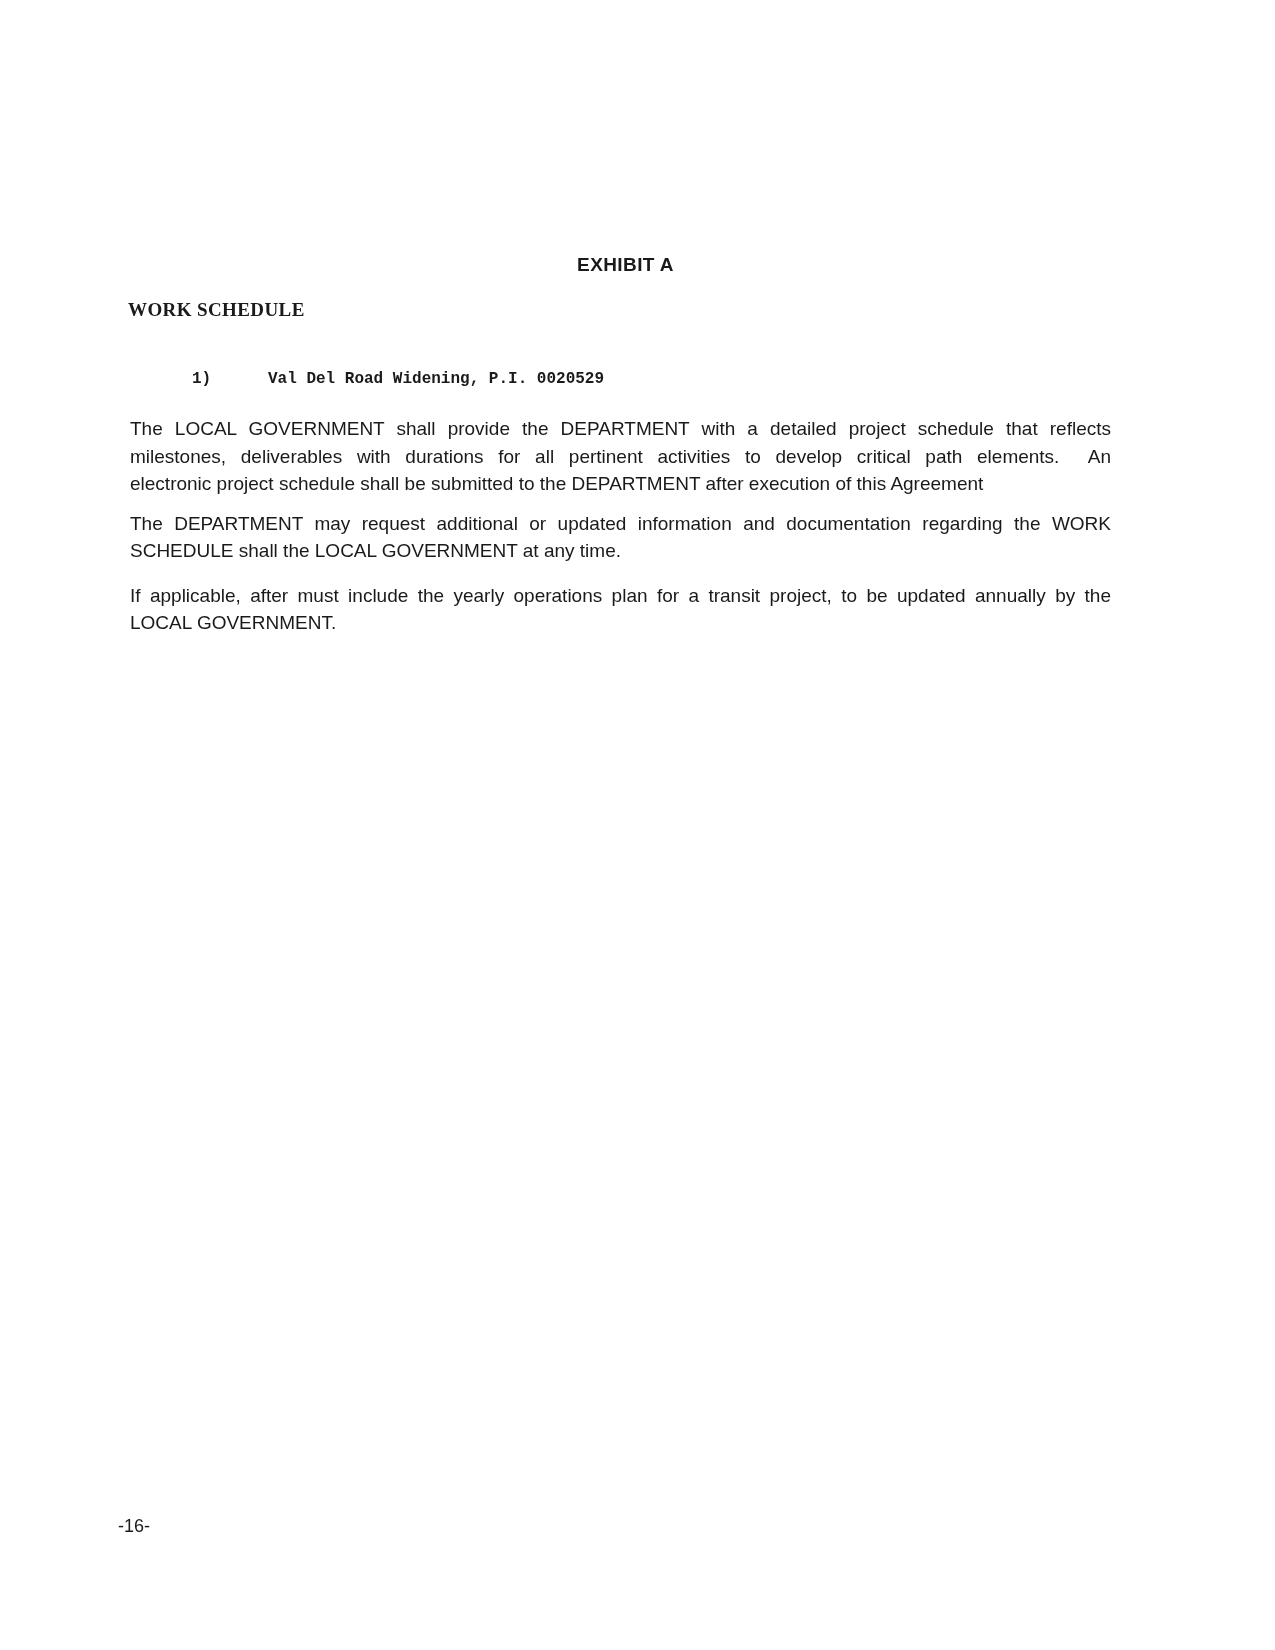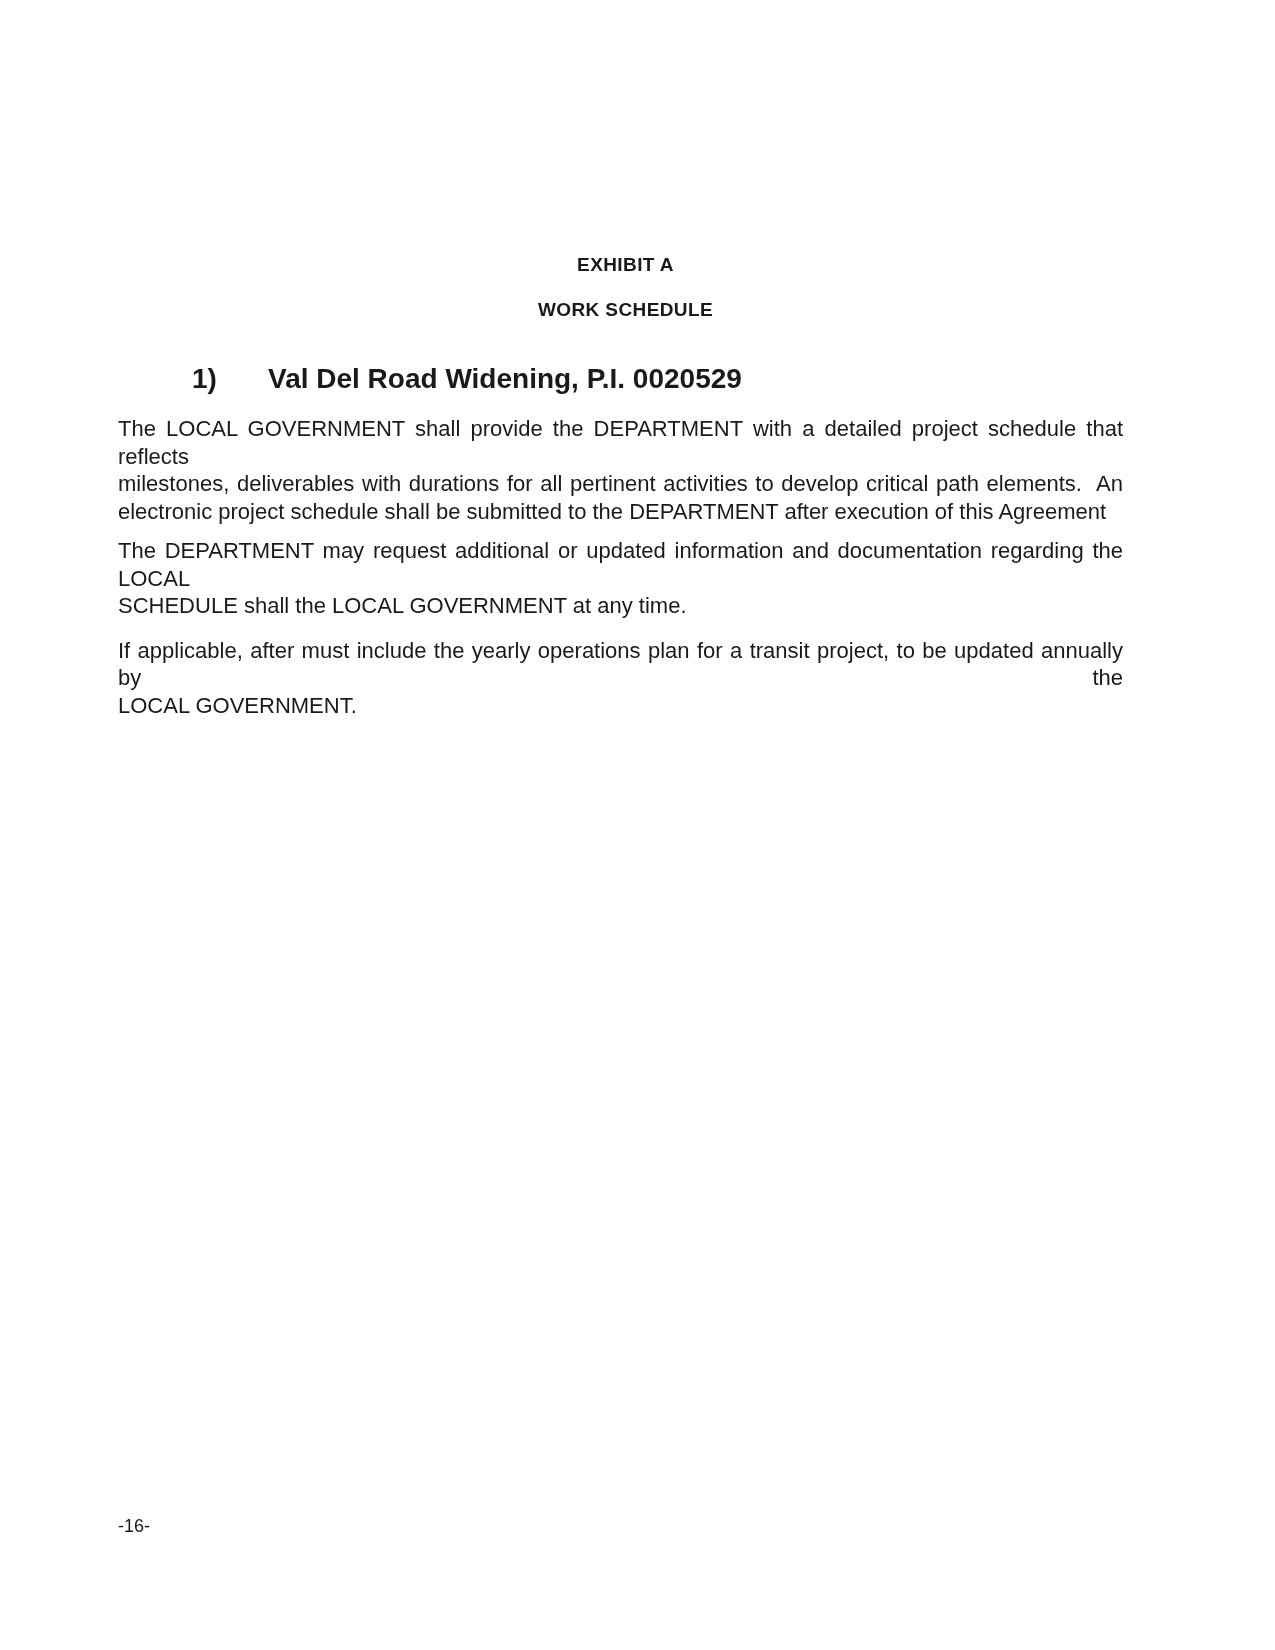--- a/index.html
+++ b/index.html
@@ -25,42 +25,43 @@
   }
   .doc-title {
     text-align: center;
     font-size: 19px;
     font-weight: bold;
     line-height: 28px;
     letter-spacing: 0.4px;
     margin: 0 0 17px 10px;
   }
   .doc-subtitle {
-    text-align: center;
     font-size: 19px;
     font-weight: bold;
     line-height: 28px;
     letter-spacing: 0.4px;
     margin: 0 0 41px 10px;
+    font-family: Liberation Serif, serif;
   }
   .item-heading {
-    font-size: 28px;
+    font-size: 16px;
     font-weight: bold;
     line-height: 28px;
     margin: 0 0 22px 0;
     padding-left: 74px;
+    font-family: Liberation Mono, monospace;
   }
   .item-num {
     display: inline-block;
     width: 76px;
   }
   .para {
-    font-size: 22px;
+    font-size: 19px;
     line-height: 27.5px;
-    margin: 0;
+    margin: 12px;
   }
   .para-1 { margin-bottom: 12px; }
   .para-2 { margin-bottom: 17px; }
   .pline {
     text-align: justify;
     text-align-last: justify;
   }
   .pline.last {
     text-align: center;
     text-align-last: left;
@@ -89,21 +90,21 @@
       <span class="item-num">1)</span><span class="item-label">Val Del Road Widening, P.I. 0020529</span>
     </div>
 
     <div class="para para-1">
       <div class="pline">The LOCAL GOVERNMENT shall provide the DEPARTMENT with a detailed project schedule that reflects</div>
       <div class="pline">milestones, deliverables with durations for all pertinent activities to develop critical path elements.&nbsp; An</div>
       <div class="pline last">electronic project schedule shall be submitted to the DEPARTMENT after execution of this Agreement</div>
     </div>
 
     <div class="para para-2">
-      <div class="pline">The DEPARTMENT may request additional or updated information and documentation regarding the LOCAL</div>
+      <div class="pline">The DEPARTMENT may request additional or updated information and documentation regarding the WORK</div>
       <div class="pline last">SCHEDULE shall the LOCAL GOVERNMENT at any time.</div>
     </div>
 
     <div class="para para-3">
       <div class="pline">If applicable, after must include the yearly operations plan for a transit project, to be updated annually by the</div>
       <div class="pline last">LOCAL GOVERNMENT.</div>
     </div>
 
   </div>
 

